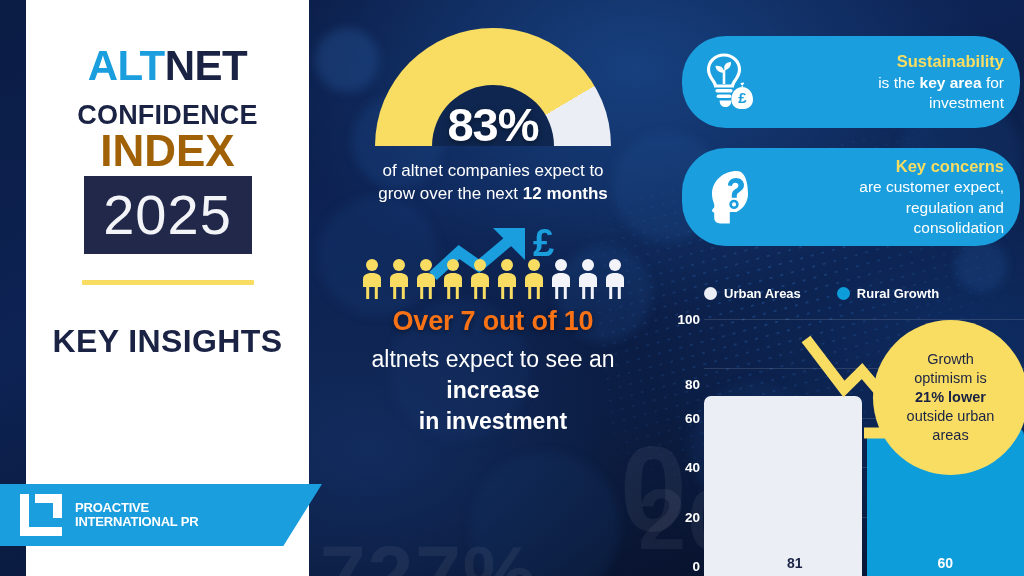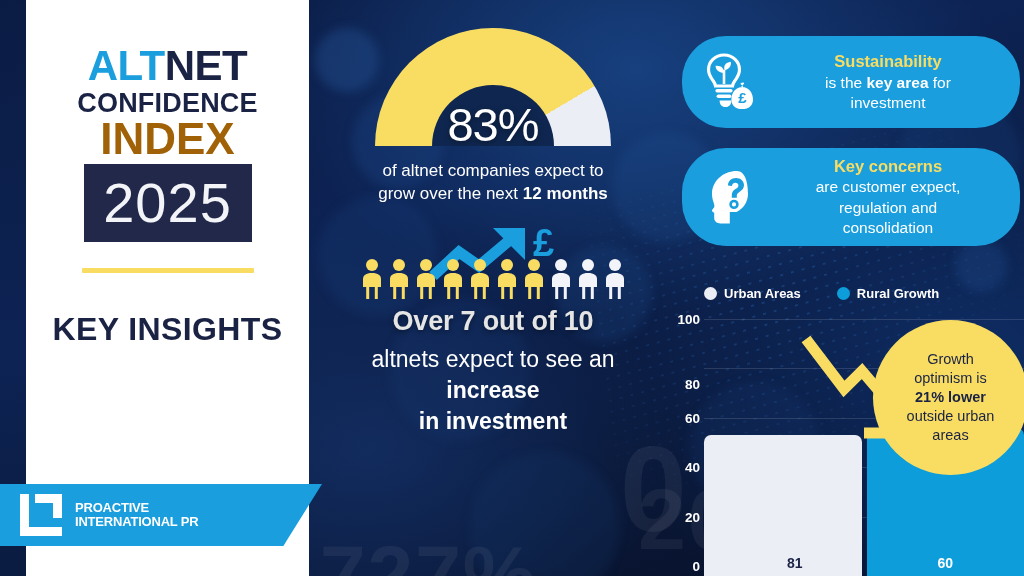--- a/index.html
+++ b/index.html
@@ -44,21 +44,21 @@
     background:#ffffff;
   }
   .logo-wrap { position:absolute; left:0; top:46px; width:283px; text-align:center; }
   .logo-altnet {
     font-size:42px; font-weight:bold; letter-spacing:-.5px; line-height:.96;
     color:#1a9edd;
   }
   .logo-altnet .dark { color:#1b2345; }
   .logo-confidence {
     font-size:27px; font-weight:bold; color:#1b2345; letter-spacing:.2px;
-    line-height:1.05; margin-top:3px;
+    line-height:1.05; margin-top:15px;
   }
   .logo-index {
     font-size:44px; font-weight:bold; color:#a16207; letter-spacing:0px;
     line-height:1.0; margin-top:-1px;
   }
   .logo-year-box {
     margin:3px auto 0; width:168px; height:78px; background:#21284a;
     display:flex; align-items:center; justify-content:center;
   }
   .logo-year { font-size:56px; font-weight:400; color:#f3f4f8; letter-spacing:1px; }
@@ -92,21 +92,21 @@
       #f9dd62 0deg, #f9dd62 149.4deg,
       #eceef5 149.4deg, #eceef5 180deg,
       transparent 180deg);
   }
   .gauge .hole {
     position:absolute; left:57px; top:57px; width:122px; height:122px; border-radius:50%;
     background:#0f2750;
   }
   .gauge-value {
     position:absolute; left:0; bottom:-6px; width:236px; text-align:center;
-    font-size:47px; font-weight:normal; color:#ffffff; letter-spacing:-1px;
+    font-size:47px; font-weight:bold; color:#ffffff; letter-spacing:-1px;
     text-shadow:0 2px 6px rgba(0,0,0,.45);
   }
   .gauge-caption {
     margin-top:14px; text-align:center; color:#ffffff;
     font-size:17px; line-height:1.34;
   }
   .gauge-caption b { font-weight:bold; }
 
   
   .people-block { position:absolute; left:333px; top:228px; width:320px; text-align:center; }
@@ -114,21 +114,21 @@
   .trend-arrow { position:absolute; left:96px; top:-2px; }
   .pound-sym {
     position:absolute; left:200px; top:-4px; font-size:38px; font-weight:bold; color:#1a9edd;
     line-height:1;
   }
   .people-row {
     position:absolute; left:0; bottom:0; width:320px;
     display:flex; justify-content:center; gap:1px;
   }
   .people-headline {
-    margin-top:6px; font-size:27px; font-weight:bold; color:#e5e5e5; letter-spacing:-.2px;
+    margin-top:6px; font-size:27px; font-weight:bold; color:#f97316; letter-spacing:-.2px;
     text-shadow:0 2px 5px rgba(0,0,0,.4);
   }
   .people-caption { margin-top:7px; color:#fff; font-size:23px; line-height:1.34; }
   .people-caption b { font-weight:bold; }
 
   
   .bar-block { position:absolute; left:333px; top:443px; width:320px; text-align:center; }
   .bar-row { display:flex; align-items:center; justify-content:center; gap:13px; }
   .bar-track {
     width:198px; height:31px; border-radius:16px; background:#eceef5; position:relative;
@@ -140,21 +140,21 @@
   .bar-caption b { font-weight:bold; }
 
   
   .pill {
     position:absolute; left:682px; width:338px; background:#1a9edd;
     border-radius:44px; display:flex; align-items:center; gap:10px; padding:12px 16px 12px 18px;
   }
   .pill-1 { top:36px; height:92px; }
   .pill-2 { top:148px; height:98px; }
   .pill-icon { flex:none; width:62px; display:flex; justify-content:center; }
-  .pill-text { color:#fff; font-size:15.5px; line-height:1.31; text-align:center; flex:1; }
+  .pill-text { color:#fff; font-size:15.5px; line-height:1.31; text-align:right; flex:1; }
   .pill-text .hl { color:#f9dd62; font-weight:bold; font-size:16.5px; display:block; }
   .pill-text b { font-weight:bold; }
 
   
   .chart { position:absolute; left:660px; top:286px; width:364px; height:290px;text-align:center; }
   .chart-legend { position:absolute; left:44px; top:0; display:flex; gap:36px; }
   .legend-item { display:flex; align-items:center; gap:7px; color:#fff; font-size:13px; font-weight:bold; }
   .legend-dot { width:13px; height:13px; border-radius:50%; flex:none; }
   .chart-plot { position:absolute; left:44px; top:33px; right:0; bottom:0; }
   .y-axis { position:absolute; left:-42px; top:0; width:38px; height:247px; }
@@ -366,21 +366,21 @@
         </div>
       <div id="gridlines">
           <div class="gridline" style="top: 0px;"></div>
           <div class="gridline" style="top: 49.4px;"></div>
           <div class="gridline" style="top: 98.8px;"></div>
           <div class="gridline" style="top: 148.2px;"></div>
           <div class="gridline" style="top: 197.6px;"></div>
         </div>
       <div class="bars" id="bars">
           <div class="bar-col">
-            <div class="bar-shape bar-urban" style="height: 141px; padding-left: 24px;">81</div>
+            <div class="bar-shape bar-urban" style="height: 180px; padding-left: 24px;">81</div>
           </div>
           <div class="bar-col">
             <div class="bar-shape bar-rural" style="height: 148.2px;">60</div>
           </div>
         </div>
       <svg class="down-arrow" width="130" height="118" viewBox="0 0 130 118">
         <polyline points="6,6 44,56 62,38 108,92" fill="none" stroke="#f9dd62" stroke-width="11" stroke-linejoin="miter"></polyline>
         <polyline points="64,100 112,100 112,52" fill="none" stroke="#f9dd62" stroke-width="11" stroke-linecap="butt"></polyline>
       </svg>
     </div>

